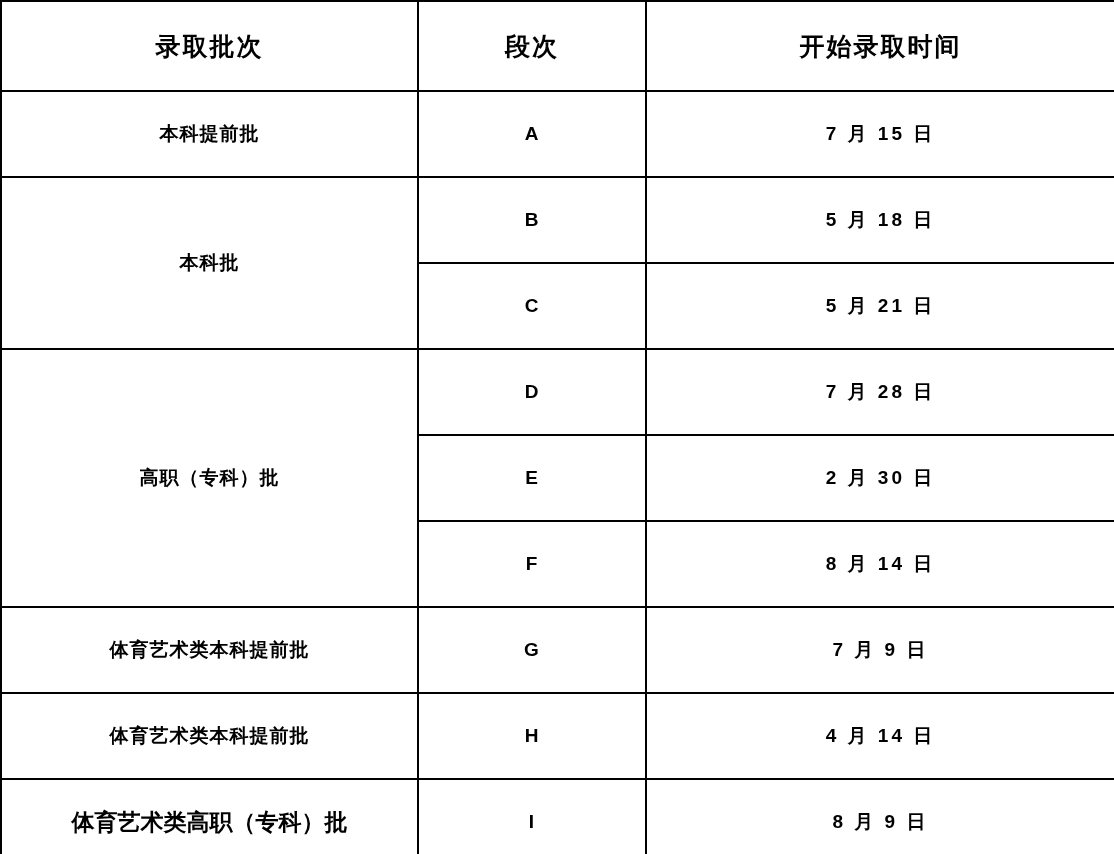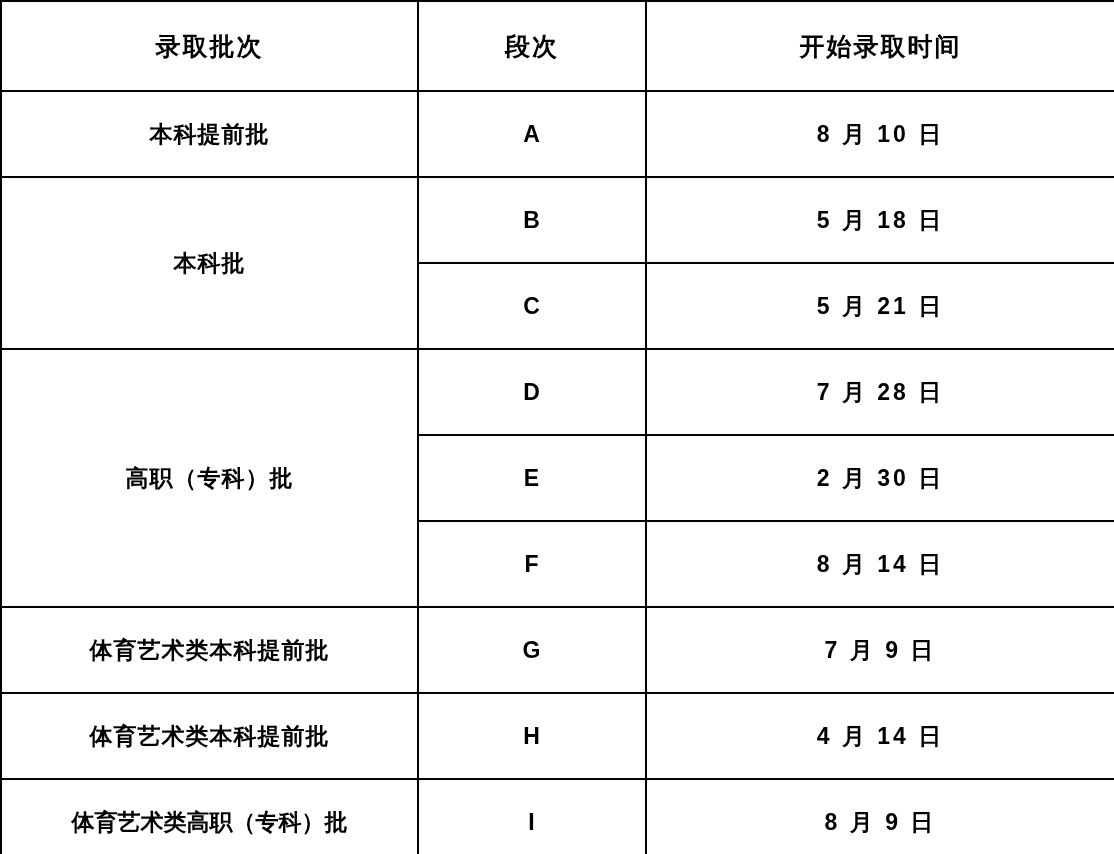--- a/index.html
+++ b/index.html
@@ -39,21 +39,21 @@
     background: #ffffff;
   }
   table.schedule th {
     height: 88px;
     font-size: 25px;
     font-weight: bold;
     letter-spacing: 2px;
   }
   table.schedule td {
     height: 84px;
-    font-size: 23px;
+    font-size: 19px;
     font-weight: bold;
   }
   td.batch {
     letter-spacing: 1px;
   }
   td.batch.narrow {
     font-size: 23px;
     letter-spacing: 0px;
   }
   td.seg {
@@ -81,21 +81,21 @@
       <tr>
         <th>录取批次</th>
         <th>段次</th>
         <th>开始录取时间</th>
       </tr>
     </thead>
     <tbody>
       <tr>
         <td class="batch" rowspan="1">本科提前批</td>
         <td class="seg">A</td>
-        <td class="date">8 月 10 日</td>
+        <td class="date">7 月 15 日</td>
       </tr>
       <tr>
         <td class="batch" rowspan="2">本科批</td>
         <td class="seg">B</td>
         <td class="date">5 月 18 日</td>
       </tr>
       <tr>
         <td class="seg">C</td>
         <td class="date">5 月 21 日</td>
       </tr>

